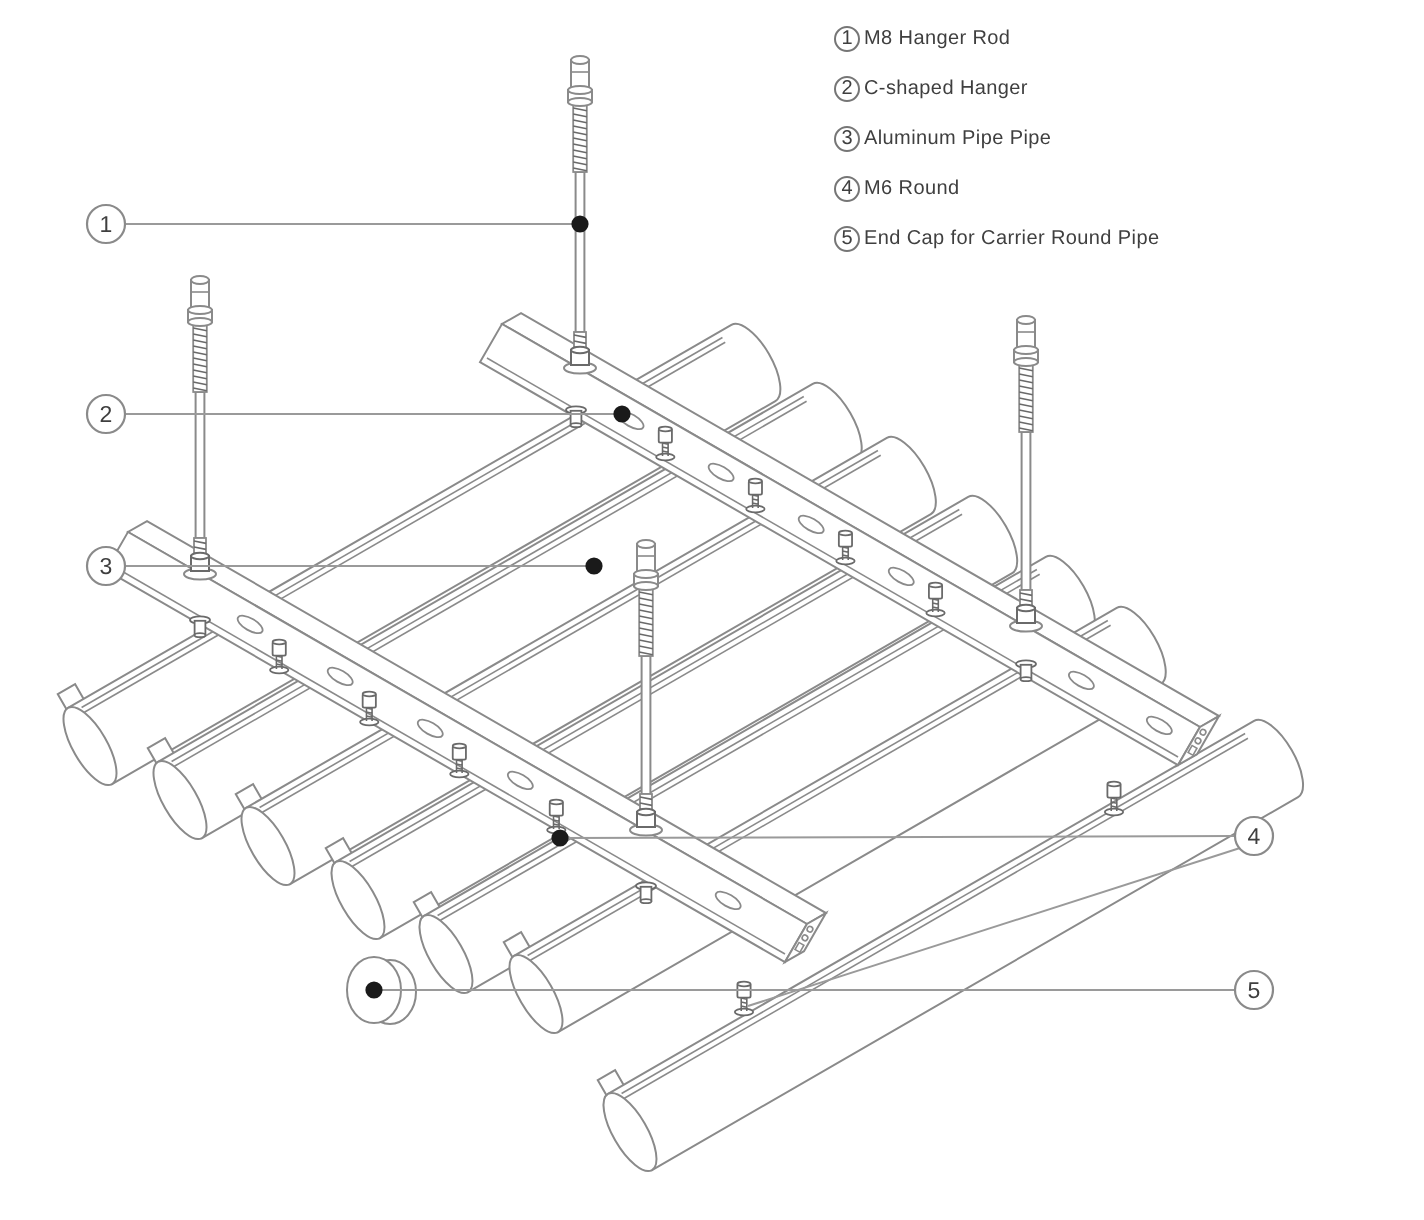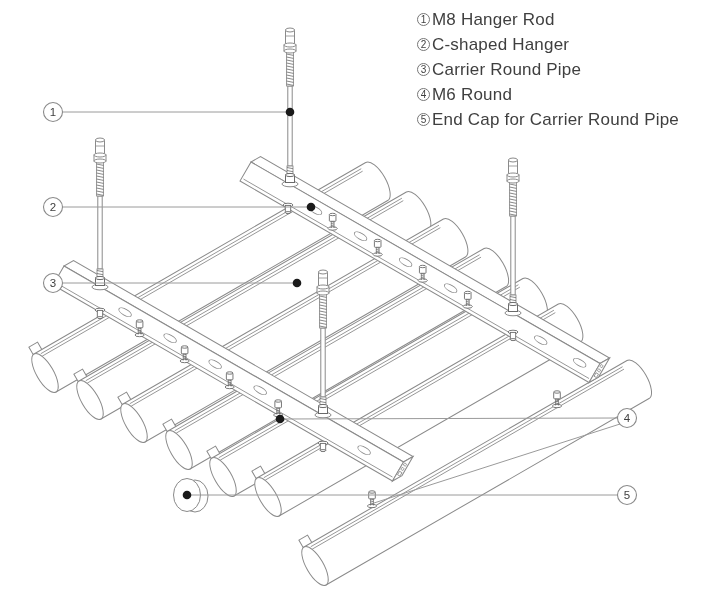--- a/index.html
+++ b/index.html
@@ -3,21 +3,21 @@
 <meta charset="utf-8">
 <style>
   html,body{margin:0;padding:0;background:#fff;}
   .canvas{position:relative;width:712px;height:610px;background:#fff;overflow:hidden;
           font-family:"Liberation Sans",sans-serif;}
   svg{position:absolute;left:0;top:0;}
   .legend{position:absolute;left:417px;top:12px;display:flex;flex-direction:column;gap:10px;}
   .legend-row{display:flex;align-items:center;gap:2px;height:15px;}
   .lnum{width:13px;height:13px;box-sizing:border-box;border:1px solid #767676;border-radius:50%;
         font-size:10px;line-height:11px;text-align:center;color:#3f3f3f;flex:0 0 13px;}
-  .llabel{font-size:17px;color:#3f3f3f;letter-spacing:.2px;white-space:nowrap;}
+  .llabel{font-size:10px;color:#3f3f3f;letter-spacing:.2px;white-space:nowrap;}
 </style>
 </head>
 <body>
 
 <div class="canvas">
   <svg id="diagram" width="712" height="610" viewBox="0 0 712 610">
       <defs>
         <g id="boltg">
           <ellipse cx="0" cy="0" rx="4.6" ry="1.7" fill="#fff" stroke="#6a6a6a" stroke-width="0.9"></ellipse>
           <path d="M-1.4,-0.5 L-1.4,-7.5 M1.4,-0.5 L1.4,-7.5 M-1.4,-3 L1.4,-2.4 M-1.4,-5 L1.4,-4.4 M-1.4,-7 L1.4,-6.4" stroke="#6a6a6a" stroke-width="0.8" fill="none"></path>
@@ -286,21 +286,21 @@
     <div class="legend-row">
       <span class="lnum">1</span>
       <span class="llabel">M8 Hanger Rod</span>
     </div>
     <div class="legend-row">
       <span class="lnum">2</span>
       <span class="llabel">C-shaped Hanger</span>
     </div>
     <div class="legend-row">
       <span class="lnum">3</span>
-      <span class="llabel">Carrier Round Pipe</span>
+      <span class="llabel">Aluminum Pipe Pipe</span>
     </div>
     <div class="legend-row">
       <span class="lnum">4</span>
       <span class="llabel">M6 Round</span>
     </div>
     <div class="legend-row">
       <span class="lnum">5</span>
       <span class="llabel">End Cap for Carrier Round Pipe</span>
     </div>
   </div>

